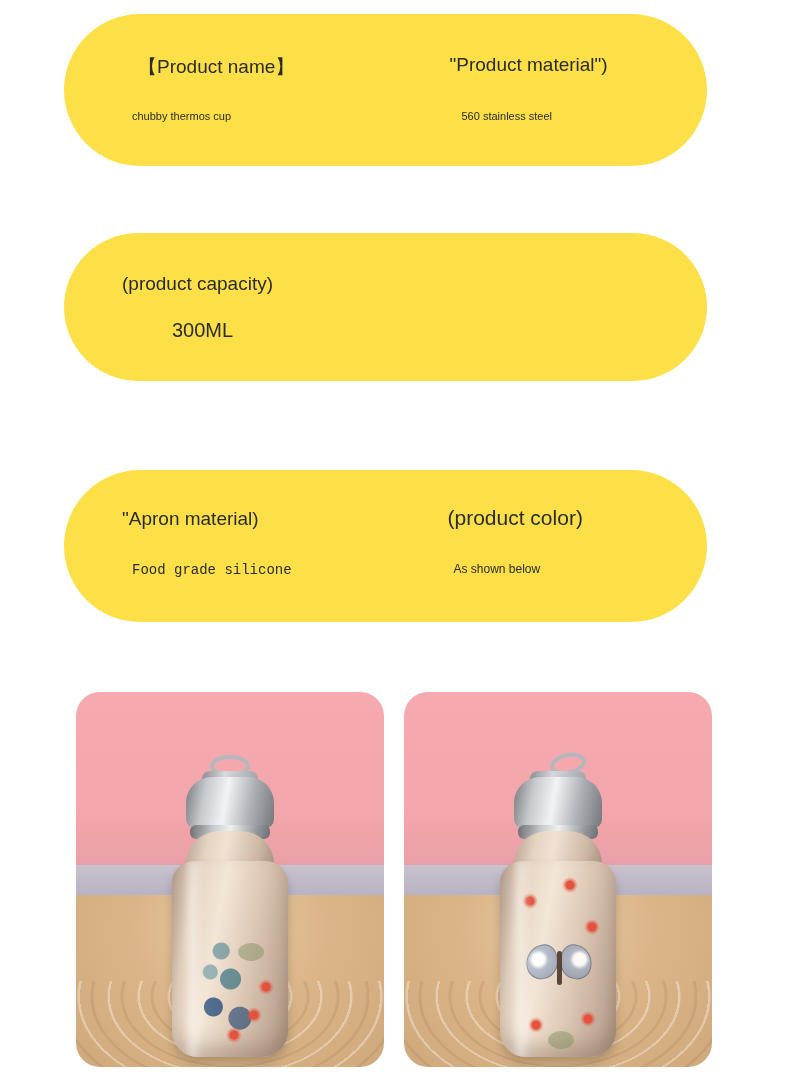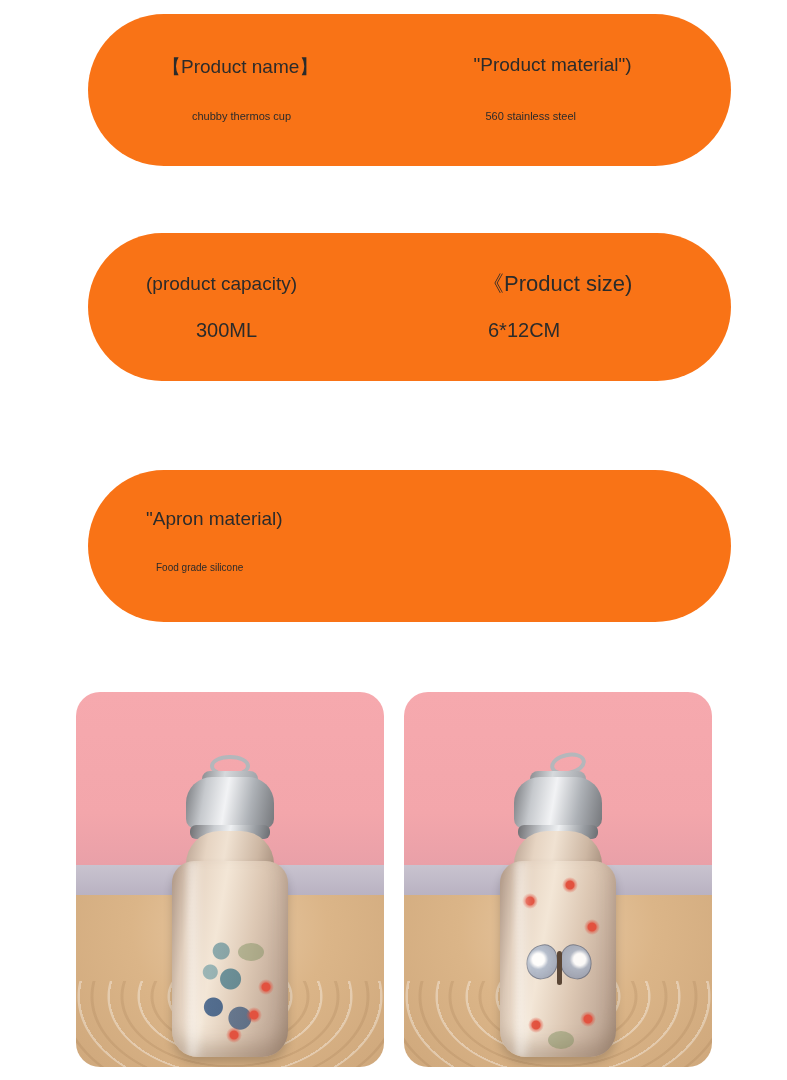--- a/index.html
+++ b/index.html
@@ -11,23 +11,23 @@
   body {
     width: 787px;
     height: 1080px;
     font-family: "Liberation Sans", sans-serif;
     position: relative;
     overflow: hidden;
   }
 
   .spec-card {
     position: absolute;
-    left: 88px;
+    left: 64px;
     width: 643px;
-    background: #f97316;
+    background: #fde047;
     border-radius: 80px;
     display: flex;
     justify-content: flex-end;
   }
 
   .spec-col {
     flex: 1 1 50%;
     position: relative;
   }
 
@@ -40,37 +40,37 @@
     position: absolute;
     color: #2b2b2b;
     white-space: nowrap;
   }
 
   
   #card-1 { top: 14px; height: 152px; }
   #card-1 .spec-label { top: 40px; font-size: 19px; }
   #card-1 .spec-value { top: 96px; font-size: 11px; }
   #card-1 .col-left .spec-label { left: 74px; }
-  #card-1 .col-left .spec-value { left: 68px; margin-left: 36px; }
+  #card-1 .col-left .spec-value { left: 68px; }
   #card-1 .col-right .spec-label { left: 64px; }
   #card-1 .col-right .spec-value { left: 76px; }
 
   
   #card-2 { top: 233px; height: 148px; gap: 21px; }
   #card-2 .spec-label { top: 262px; font-size: 19px; }
   #card-2 .spec-value { top: 308px; font-size: 20px; }
   #card-2 .col-left .spec-label { left: 58px; top: 40px; }
   #card-2 .col-left .spec-value { left: 68px; top: 86px; margin-left: 40px; }
   #card-2 .col-right .spec-label { left: 62px; top: 36px; font-size: 22px; }
   #card-2 .col-right .spec-value { left: 68px; top: 86px; }
 
   
   #card-3 { top: 470px; height: 152px; }
   #card-3 .col-left .spec-label { left: 58px; top: 38px; font-size: 19px; }
-  #card-3 .col-left .spec-value { left: 68px; top: 92px; font-size: 10px; }
+  #card-3 .col-left .spec-value { left: 68px; top: 92px; font-size: 14px; font-family: Liberation Mono, monospace; }
   #card-3 .col-right .spec-label { left: 62px; top: 36px; font-size: 21px; }
   #card-3 .col-right .spec-value { left: 68px; top: 92px; font-size: 12px; }
 
   
   .photo {
     position: absolute;
     top: 692px;
     width: 308px;
     height: 375px;
     border-radius: 24px;
@@ -249,30 +249,30 @@
     <div class="spec-label">"Product material")</div>
     <div class="spec-value">560 stainless steel</div>
   </div>
 </div>
 
 <div class="spec-card" id="card-2">
   <div class="spec-col col-left">
     <div class="spec-label">(product capacity)</div>
     <div class="spec-value">300ML</div>
   </div>
-  <div class="spec-col col-right">
-    <div class="spec-label">《Product size)</div>
-    <div class="spec-value">6*12CM</div>
-  </div>
 </div>
 
 <div class="spec-card" id="card-3">
   <div class="spec-col col-left">
     <div class="spec-label">"Apron material)</div>
     <div class="spec-value">Food grade silicone</div>
+  </div>
+  <div class="spec-col col-right">
+    <div class="spec-label">(product color)</div>
+    <div class="spec-value">As shown below</div>
   </div>
 </div>
 
 <div class="photo" id="photo-left">
   <div class="photo-bg-top"></div>
   <div class="photo-bg-band"></div>
   <div class="photo-bg-bottom">
     <div class="sand-rings"></div>
   </div>
   <div class="bottle">

